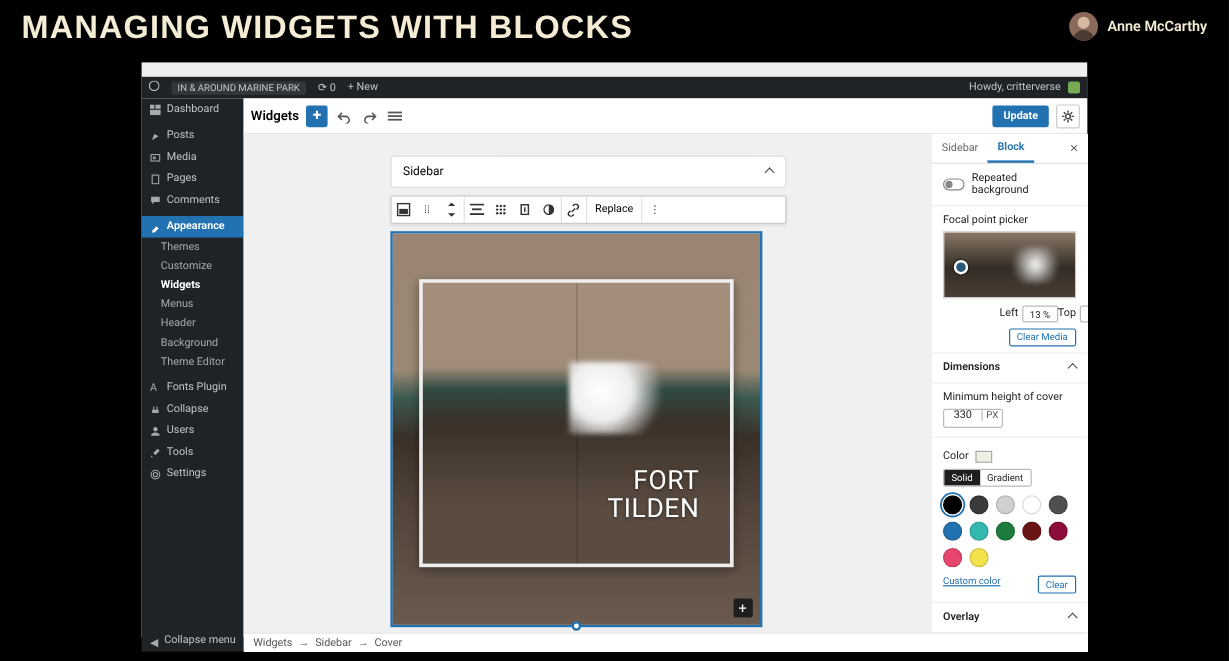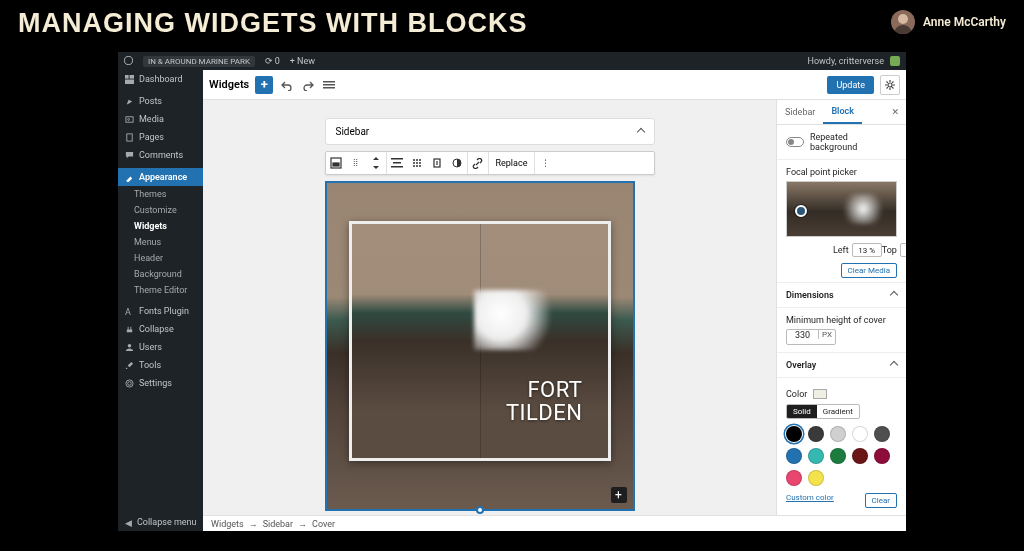--- a/index.html
+++ b/index.html
@@ -4,21 +4,21 @@
 <style>
 * { box-sizing: border-box; margin: 0; padding: 0; }
 html, body { width: 1024px; height: 551px; overflow: hidden; background: #000; font-family: -apple-system, BlinkMacSystemFont, "Segoe UI", Roboto, sans-serif; }
 .slide-title { position: absolute; top: 8px; left: 18px; font-family: Impact, "Arial Black", sans-serif; font-weight: 900; font-size: 27px; letter-spacing: 1px; color: #f5ecd5; }
 .presenter { position: absolute; top: 10px; right: 18px; display: flex; align-items: center; gap: 8px; }
 .presenter .avatar { width: 24px; height: 24px; border-radius: 50%; background: #8a6a5a; display:flex; align-items:center; justify-content:center; overflow:hidden;}
 .presenter .avatar svg{width:100%;height:100%;}
 .presenter .pname { color: #f5ecd5; font-size: 12px; font-weight: 600; }
 .app-window { position: absolute; left: 118px; top: 52px; width: 788px; height: 479px; background: #f0f0f1; box-shadow: 0 0 0 1px rgba(0,0,0,.2); }
 
-.adminbar { height: 18px; background: #1d2327; color: #c3c4c7; display: flex; align-items: center; font-size: 9px; padding: 0 6px; justify-content: space-between; }
+.adminbar { height: 18px; background: #1d2327; color: #c3c4c7; display: flex; align-items: center; font-size: 9px; padding: 0 6px; justify-content: space-between; margin-top: 12px; }
 .adminbar .left { display: flex; gap: 10px; align-items:center;}
 .adminbar .left .site { background:#32373c; padding:1px 5px; border-radius:2px; font-size:8px;}
 .adminbar .right { display:flex; gap:6px; align-items:center;}
 .adminbar .right .mini-avatar{width:10px;height:10px;background:#7a5;border-radius:2px;}
 .body-split{display:flex; height:calc(100% - 18px);}
 
 .wp-sidebar { width: 85px; background: #1d2327; color: #c3c4c7; font-size: 9px; display:flex; flex-direction:column;}
 .wp-sidebar .item{display:flex;align-items:center;gap:5px;padding:4px 7px;cursor:pointer;white-space:nowrap;}
 .wp-sidebar .item.active{background:#2271b1;color:#fff;font-weight:600;}
 .wp-sidebar .subitem{padding:3px 7px 3px 16px;color:#a7aaad;cursor:pointer;}
@@ -26,21 +26,21 @@
 .wp-sidebar .icon{display:inline-flex;width:9px;height:9px;color:#a7aaad;}
 .wp-sidebar .item.active .icon{color:#fff;}
 
 .editor { flex:1; display:flex; flex-direction:column; background:#fff; position:relative;}
 .editor-header{height:30px;border-bottom:1px solid #e0e0e0;display:flex;align-items:center;padding:0 6px;justify-content:space-between;}
 .editor-header .left{display:flex;align-items:center;gap:6px;}
 .editor-header .title{font-size:11px;font-weight:600;}
 .editor-header .add-btn{width:18px;height:18px;background:#2271b1;color:#fff;display:flex;align-items:center;justify-content:center;border-radius:2px;font-size:13px;font-weight:700;}
 .editor-header .tool-ic{width:15px;height:15px;color:#555;display:flex;align-items:center;justify-content:center;}
 .editor-header .right{display:flex;gap:6px;align-items:center;}
-.editor-header .update{background:#2271b1;color:#fff;font-size:9px;padding:4px 9px;border-radius:2px;font-weight:400;}
+.editor-header .update{background:#2271b1;color:#fff;font-size:9px;padding:4px 9px;border-radius:2px;font-weight:700;}
 .editor-header .gear{width:20px;height:20px;border:1px solid #ccc;border-radius:2px;display:flex;align-items:center;justify-content:center;color:#444;}
 .editor-body{flex:1;display:flex;overflow:hidden;}
 .canvas-wrap{flex:1;background:#f0f0f1;overflow:auto;padding:18px 0 0 0;display:flex;justify-content:center;}
 .canvas-inner{width:330px;}
 .area-card{background:#fff;border:1px solid #ddd;border-radius:3px;padding:7px 10px;display:flex;justify-content:space-between;align-items:center;font-size:10px;margin-bottom:6px;}
 .block-toolbar{background:#fff;border:1px solid #ccc;border-radius:2px;display:flex;align-items:center;height:24px;font-size:9px;margin-bottom:6px;box-shadow:0 1px 2px rgba(0,0,0,.08);}  
 .block-toolbar .tb-group{display:flex;align-items:center;border-right:1px solid #e0e0e0;height:100%;}
 .block-toolbar .tb-btn{width:20px;height:100%;display:flex;align-items:center;justify-content:center;color:#333;cursor:pointer;}
 .block-toolbar .tb-text{padding:0 7px;display:flex;align-items:center;height:100%;cursor:pointer;font-size:9px;}
 .cover-block{position:relative;width:310px;height:330px;border:2px solid #2271b1;}
@@ -390,24 +390,20 @@
             <span>Dimensions</span>
             <span class="chev up"></span>
           </div>
           <div class="insp-section">
             <div style="margin-bottom:4px;">Minimum height of cover</div>
             <div class="dim-input">
               <span class="v">330</span>
               <span class="u">PX</span>
             </div>
           </div>
-          <div class="insp-section header">
-            <span>Overlay</span>
-            <span class="chev up"></span>
-          </div>
           <div class="insp-section">
             <div class="overlay-row">
               <span>Color</span>
               <span class="swatch-sm"></span>
             </div>
             <div class="seg">
               <div class="s active">Solid</div>
               <div class="s">Gradient</div>
             </div>
             <div class="swatches">
@@ -422,20 +418,24 @@
               <span class="sw" style="background:#6b1616"></span>
               <span class="sw" style="background:#8d0d3a"></span>
               <span class="sw" style="background:#e8466e"></span>
               <span class="sw" style="background:#f4e24c"></span>
             </div>
             <div class="custom-row">
               <span class="cc">Custom color</span>
               <span class="btn-outline">Clear</span>
             </div>
           </div>
+          <div class="insp-section header">
+            <span>Overlay</span>
+            <span class="chev up"></span>
+          </div>
           <div class="insp-section">
             <div>Opacity</div>
 
           </div>
 
         </div>
       </div>
 
       <div class="breadcrumb">
         <span>Widgets</span>

